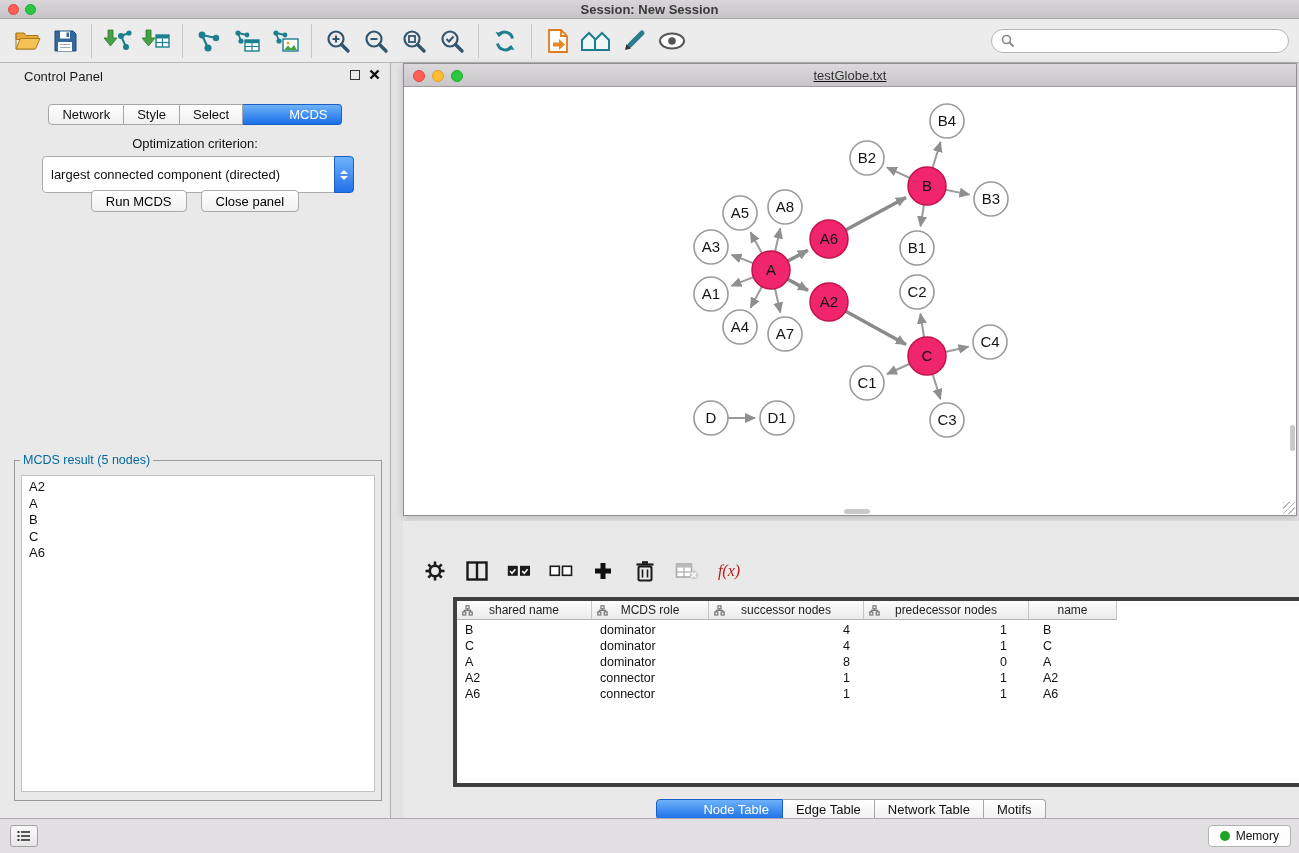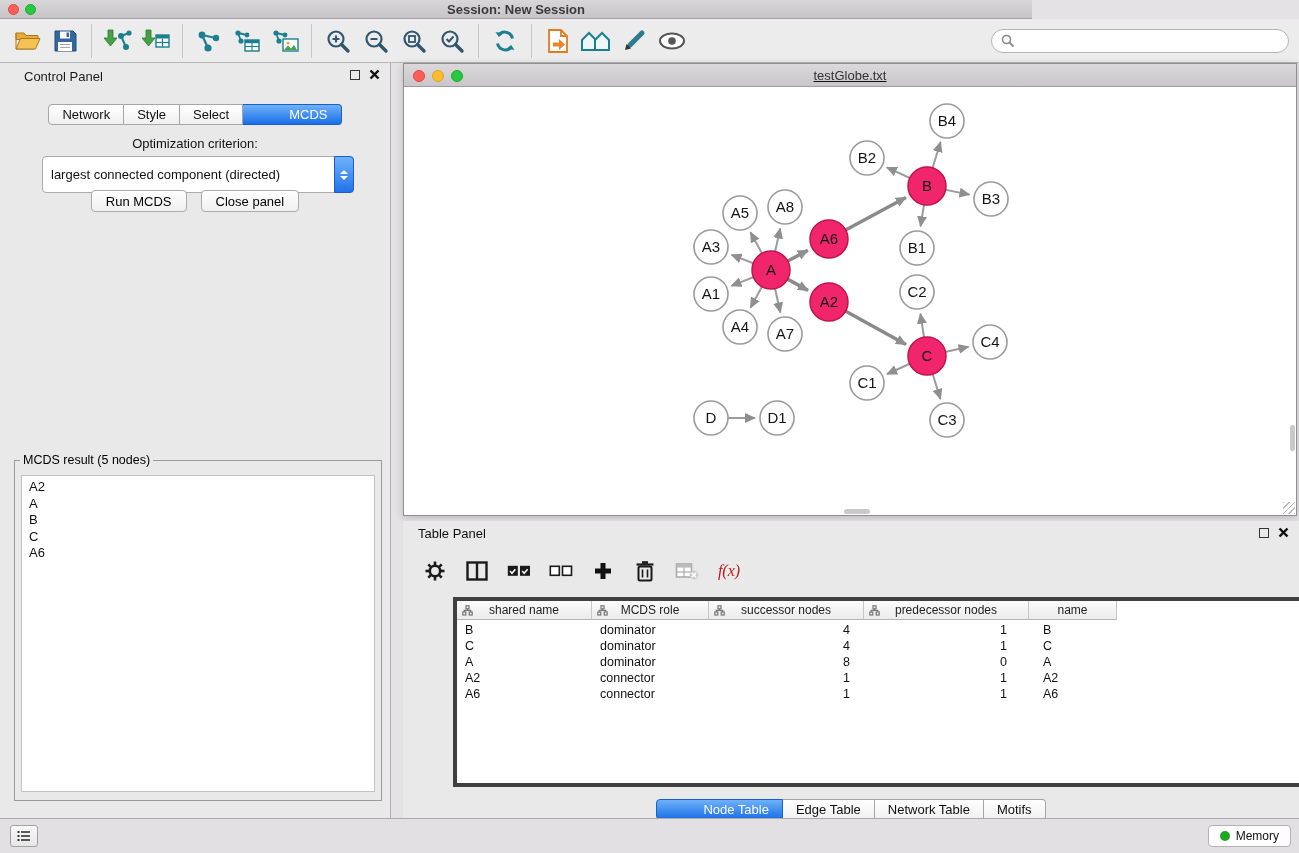--- a/index.html
+++ b/index.html
@@ -1,20 +1,20 @@
 <!DOCTYPE html>
 <html><head>
 <meta charset="utf-8">
 <style>
   * { margin:0; padding:0; box-sizing:border-box; }
   html,body { width:1299px; height:853px; overflow:hidden; }
   body { font-family:"Liberation Sans", sans-serif; background:#e4e2e4; position:relative; font-size:13px; color:#111; }
 
   
-  .titlebar { position:absolute; left:0; top:0; width:1032px; height:19px;
+  .titlebar { position:absolute; left:0; top:0; width:1299px; height:19px;
     background:linear-gradient(#d9d6d9,#c7c4c7); border-bottom:1px solid #a5a2a5;
     display:flex; align-items:center; justify-content:center; }
   .titlebar .title { font-size:13px; font-weight:bold; color:#3a3a3a; }
   .tl { position:absolute; top:4px; width:11px; height:11px; border-radius:50%; }
   .tl.red { left:8px; background:#ff5f57; border:1px solid #e0443e; }
   .tl.green { left:25px; background:#28c840; border:1px solid #1aab29; }
 
   
   .toolbar { position:absolute; left:0; top:19px; width:1299px; height:44px;
     background:#ececec; border-bottom:1px solid #b6b6b6;
@@ -45,21 +45,21 @@
   .combo .arrows { position:absolute; right:-1px; top:-1px; bottom:-1px; width:20px;
     background:linear-gradient(#6fb2fa,#2272e8); border-radius:0 4px 4px 0; border:1px solid #1a5fc8;
     display:flex; flex-direction:column; align-items:center; justify-content:center; gap:2px; }
   .arr-up { width:0; height:0; border-left:4px solid transparent; border-right:4px solid transparent; border-bottom:4px solid #fff; }
   .arr-dn { width:0; height:0; border-left:4px solid transparent; border-right:4px solid transparent; border-top:4px solid #fff; }
   .btn-row { position:absolute; top:127px; width:100%; display:flex; justify-content:center; gap:14px; }
   .btn { height:22px; padding:0 14px; background:linear-gradient(#ffffff,#f0f0f0);
     border:1px solid #ababab; border-radius:4px; font-size:13px; font-family:"Liberation Sans",sans-serif; }
   fieldset.result { position:absolute; left:14px; top:390px; width:368px; height:348px;
     border:1px solid #9a9a9a; background:transparent; }
-  fieldset.result legend { font-size:12.5px; margin-left:5px; padding:0 3px; color:#000000; }
+  fieldset.result legend { font-size:12.5px; margin-left:5px; padding:0 3px; color:#0369a1; }
   .result-list { position:absolute; left:6px; right:6px; top:8px; bottom:8px; background:#fff;
     border:1px solid #c2c2c2; padding:3px 7px; font-size:13px; line-height:16.5px; overflow:auto; }
 
   
   .net-window { position:absolute; left:403px; top:63px; width:894px; height:453px;
     border:1px solid #8f8f8f; background:#fff; box-shadow:0 2px 8px rgba(0,0,0,0.18); }
   .mac-titlebar { position:relative; height:23px; background:linear-gradient(#dcd9dc,#c9c6c9);
     border-bottom:1px solid #9f9c9f; display:flex; align-items:center; justify-content:center;text-decoration:underline; }
   .mac-titlebar .mtitle { font-size:13px; color:#333; }
   .mtl { position:absolute; top:5.5px; width:12px; height:12px; border-radius:50%; }
@@ -420,30 +420,20 @@
           <text x="373" y="336" text-anchor="middle" font-size="15" font-family="Liberation Sans, sans-serif" fill="#141414">D1</text>
         </g>
       </svg>
     <div class="vstub"></div>
     <div class="hstub"></div>
     <div class="grip"></div>
   </div>
 </div>
 
 <div class="table-panel">
-  <div class="tp-head">
-    <span class="ptitle">Table Panel</span>
-    <span class="panel-icons">
-      <span class="float-ic"></span>
-      <svg width="11" height="11" viewBox="0 0 11 11">
-        <line x1="1.5" y1="1.5" x2="9.5" y2="9.5" stroke="#111" stroke-width="2.4"></line>
-        <line x1="9.5" y1="1.5" x2="1.5" y2="9.5" stroke="#111" stroke-width="2.4"></line>
-      </svg>
-    </span>
-  </div>
 
   <div class="tp-toolbar">
     <div class="tpbtn">
       <svg width="22" height="22" viewBox="0 0 22 22">
         <g stroke="#1a1a1a" stroke-width="2.6">
           <line x1="11" y1="1.5" x2="11" y2="5"></line>
             <line x1="11" y1="17" x2="11" y2="20.5"></line>
           <line x1="1.5" y1="11" x2="5" y2="11"></line>
             <line x1="17" y1="11" x2="20.5" y2="11"></line>
           <line x1="4.3" y1="4.3" x2="6.8" y2="6.8"></line>

